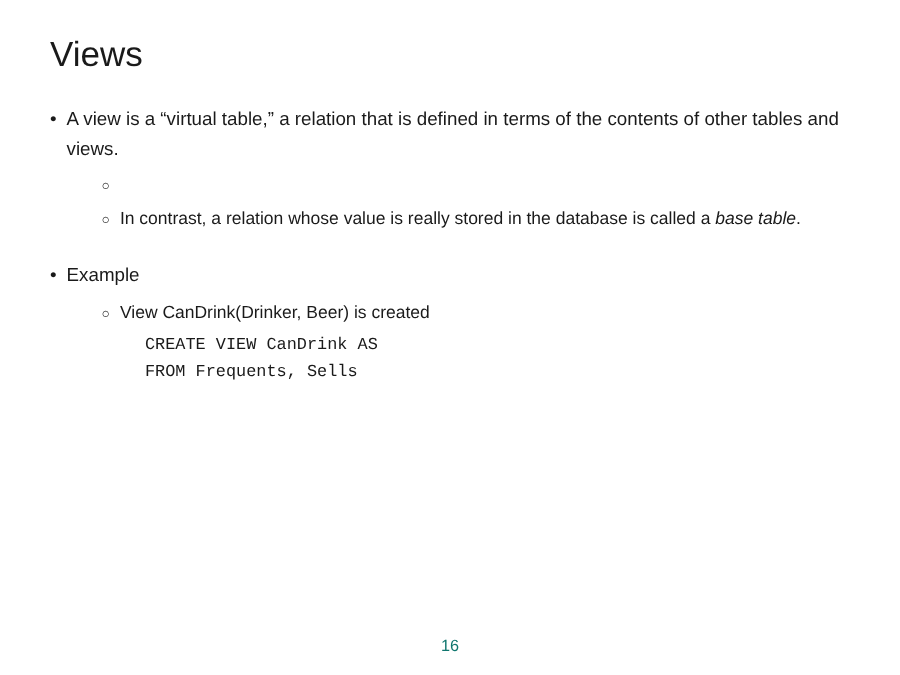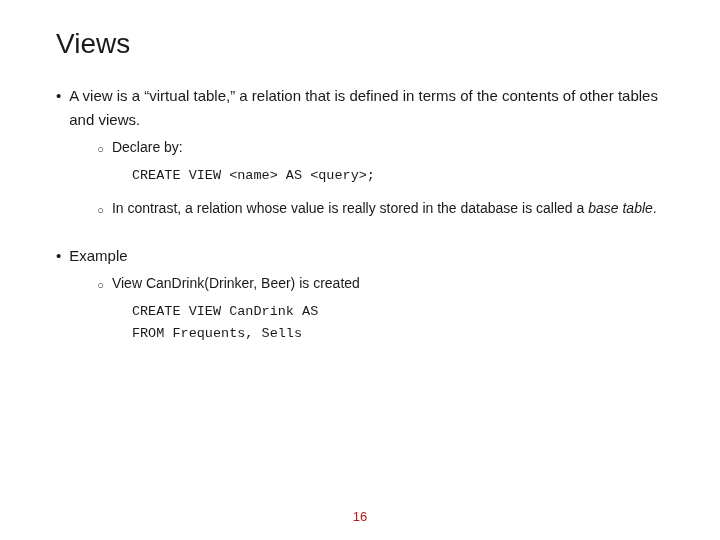--- a/index.html
+++ b/index.html
@@ -13,21 +13,21 @@
       height: 540px;
       background: #ffffff;
       font-family: 'Segoe UI', Arial, sans-serif;
       color: #1a1a1a;
       overflow: hidden;
     }
 
     .slide {
       width: 720px;
       height: 540px;
-      padding: 28px 40px 20px 56px;
+      padding: 28px 40px 20px 40px;
       position: relative;
     }
 
     .slide-title {
       font-size: 28px;
       font-weight: 400;
       color: #1a1a1a;
       margin-bottom: 24px;
     }
 
@@ -95,45 +95,41 @@
     .section-gap {
       margin-top: 18px;
     }
 
     .page-number {
       position: absolute;
       bottom: 16px;
       left: 50%;
       transform: translateX(-50%);
       font-size: 13px;
-      color: #b91c1c;
+      color: #0f766e;
     }
   </style>
 </head>
 <body>
 
 <div class="slide">
 
   <h1 class="slide-title">Views</h1>
 
   <div class="content">
 
     <div class="bullet-item">
       <span class="bullet-dot">•</span>
       <div>
         <span class="bullet-text">A view is a “virtual table,” a relation that is defined in terms of the contents of other tables and views.</span>
 
         <div class="sub-list">
 
           <div class="sub-item">
             <span class="sub-dot">○</span>
-            <div>
-              <span class="sub-text">Declare by:</span>
-              <div class="code-block">CREATE VIEW &lt;name&gt; AS &lt;query&gt;;</div>
-            </div>
           </div>
 
           <div class="sub-item">
             <span class="sub-dot">○</span>
             <span class="sub-text">
               <span>In contrast, a relation whose value is really stored in the database is called a </span><span class="italic">base table</span><span>.</span>
             </span>
           </div>
 
         </div>

